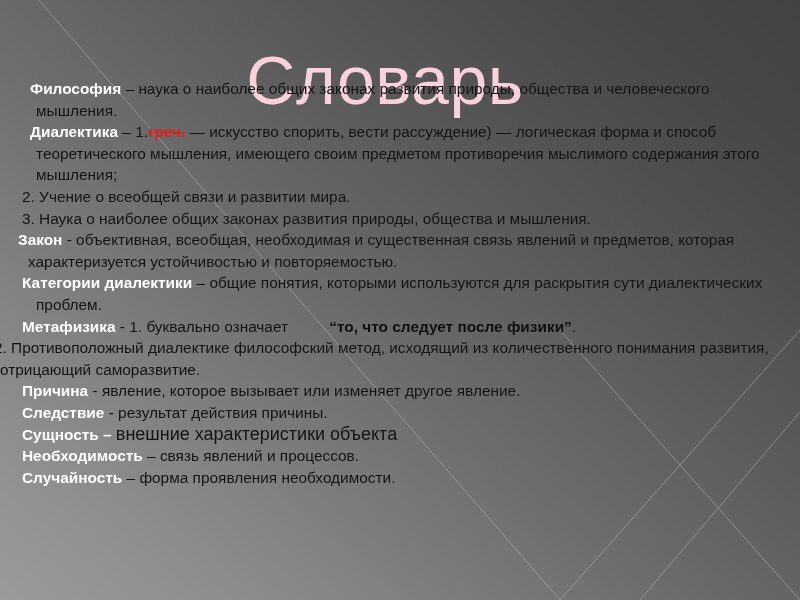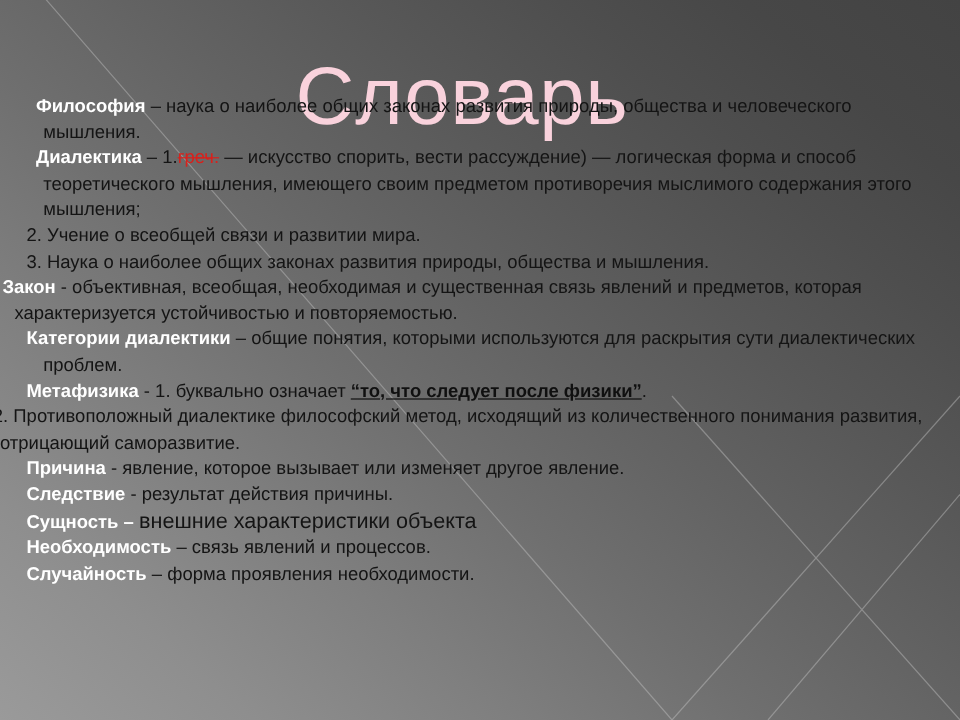--- a/index.html
+++ b/index.html
@@ -71,39 +71,40 @@
     line-height: 21.6px;
   }
 
   .para {
     margin: 0;
     padding: 0 18px 0 0;
   }
   
   .para.hang-1   { padding-left: 36px; text-indent: -6px;  }
   .para.hang-2   { padding-left: 36px; text-indent: -14px; }
-  .para.hang-3   { padding-left: 12px; text-indent: -10px; }
+  .para.hang-3   { padding-left: 28px; text-indent: -10px; }
   .para.flush    { padding-left: 22px; text-indent: 0;     }
   .para.flush-in { text-indent: -6px;  }
 
   .term {
     font-weight: bold;
     color: #ffffff;
   }
   .smaller { font-size: 18px; }
 
   .greek {
     color: #d8211c;
     text-decoration: line-through;
     text-decoration-color: #d8211c;
+    font-weight: bold;
   }
   .quoted {
     font-weight: bold;
-    text-decoration: underline;
     color: #101010;
+    margin-left: 37px;
   }
 </style>
 </head>
 <body>
 
 <div id="slide">
 
   <div class="deco-layer">
     <svg viewBox="0 0 800 600" xmlns="http://www.w3.org/2000/svg" aria-hidden="true">
       <g stroke="#c9c9c9" stroke-width="1" fill="none" opacity="0.42">

